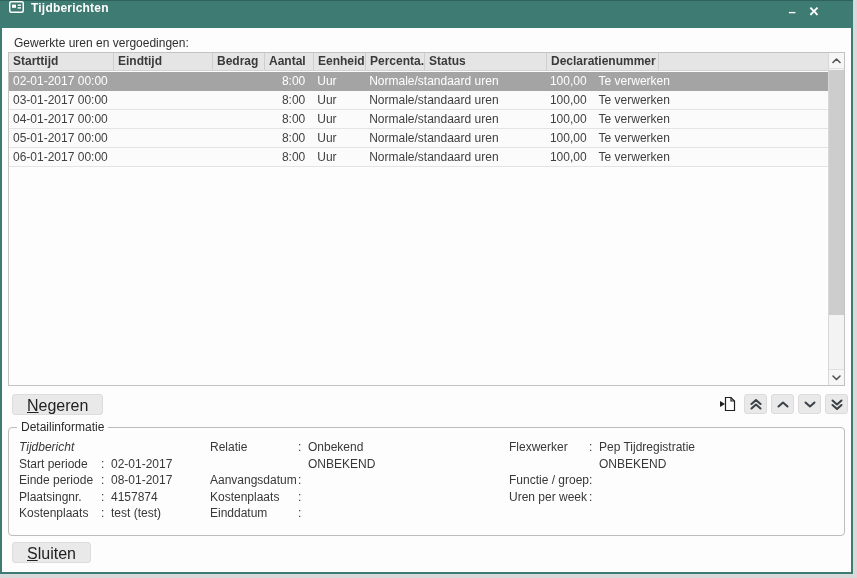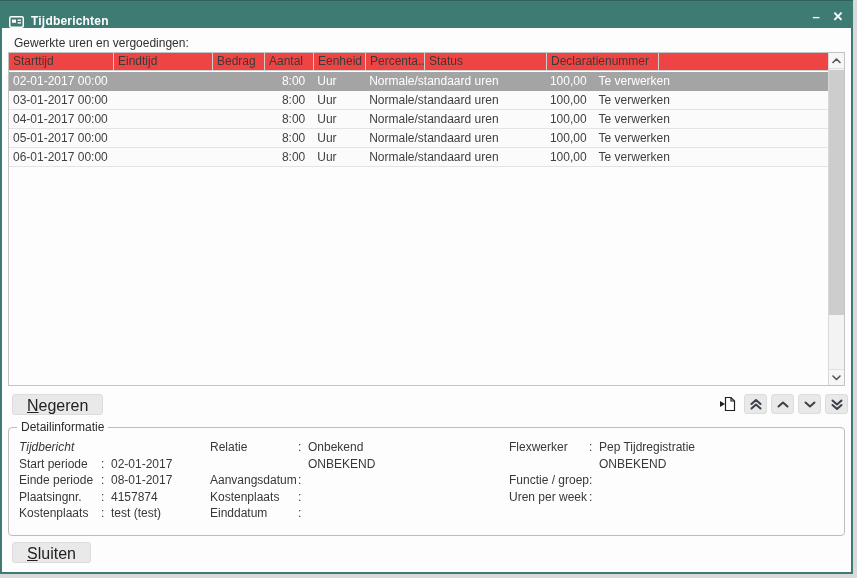--- a/index.html
+++ b/index.html
@@ -6,38 +6,38 @@
   html,body { width:857px; height:578px; background:#d9d9d9; font-family:"Liberation Sans", sans-serif; overflow:hidden; }
 
   .window {
     position:absolute; left:0; top:0; width:853px; height:574px;
     border:2px solid var(--accent, #3e7b73);
     background:#fdfdfd;
   }
   .titlebar {
     position:absolute; left:-2px; top:-2px; width:853px; height:28px;
     background:var(--accent, #3e7b73);
-    display:flex; align-items:flex-end;
+    display:flex; align-items:flex-start;
     border-top:1px solid #2e615a;
-    padding:0 4px 0 9px;
+    padding:0 28px 0 9px;
   }
   .title-icon { display:flex; margin-right:7px; }
   .title-text { color:#ffffff; font-size:12px; font-weight:bold; letter-spacing:.2px; flex:1; }
   .tb-btn { color:#ffffff; font-size:13px; font-weight:bold; width:22px; text-align:center; cursor:pointer; line-height:22px; }
 
   .content { position:absolute; left:0; top:26px; width:849px; height:544px; }
 
   .section-label { position:absolute; left:12px; top:8px; font-size:12px; color:#2f2f2f; }
 
   
   .table {
     position:absolute; left:6px; top:24px; width:837px; height:334px;
     border:1px solid #c3c3c3; background:#fdfdfd;
   }
-  .thead { display:flex; height:18px; background:#ef4444; border-bottom:1px solid #d2d2d2; }
+  .thead { display:flex; height:18px; background:#e5e5e5; border-bottom:1px solid #d2d2d2;font-weight:bold; }
   .hcell {
     font-size:12px; color:#3a3a3a; padding:1px 0 0 4px;
     border-right:1px solid #cfcfcf; overflow:hidden; white-space:nowrap; cursor:default;
   }
   .tbody { position:absolute; left:0; top:19px; right:16px; bottom:0; }
   .trow { display:flex; height:19px; border-bottom:1px solid #e4e4e4; background:#fbfbfb; cursor:default; }
   .trow.selected { background:var(--selected, #a4a4a4); border-bottom-color:var(--selected, #a4a4a4); }
   .trow.selected .cell { color:#ffffff; }
   .cell { font-size:12px; color:#3f3f3f; padding:2px 4px 0 4px; overflow:hidden; white-space:nowrap; }
   .cell.r { text-align:right; padding-right:8px; }

